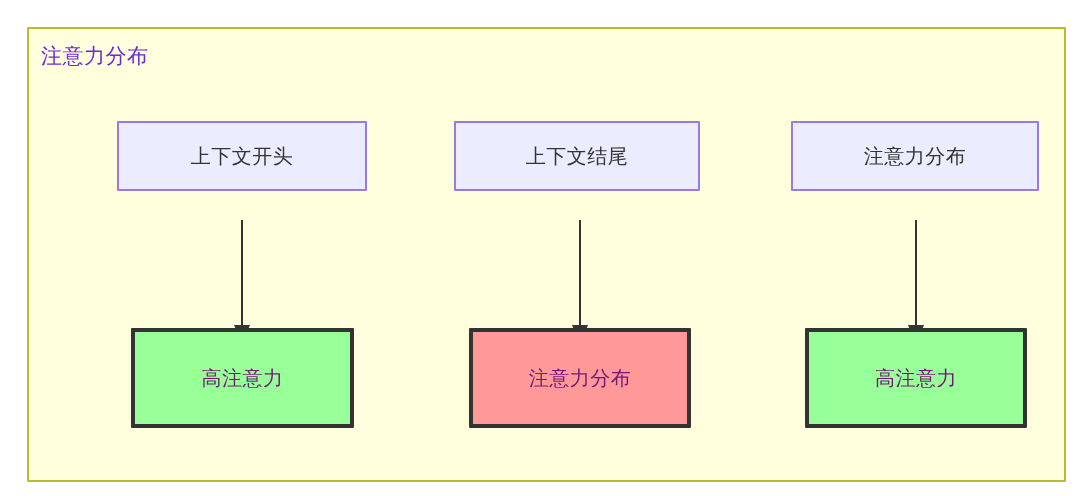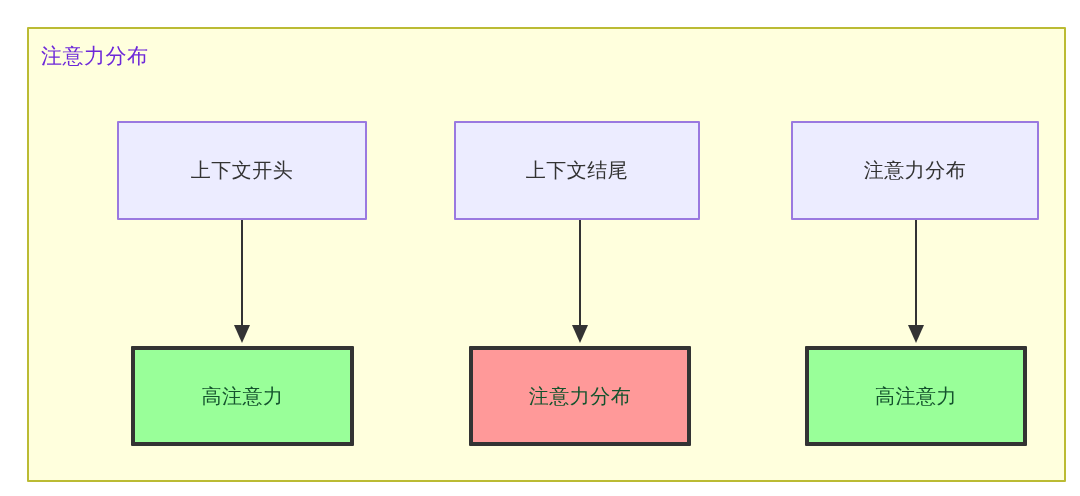--- a/index.html
+++ b/index.html
@@ -53,39 +53,39 @@
     background: #ececff;
     border: 2px solid #9a79e0;
     border-radius: 1px;
     display: flex;
     align-items: center;
     justify-content: center;
     font-size: 20px;
     color: #333333;
     letter-spacing: 0.5px;
     top: 92px;
-    height: 99px;
+    height: 70px;
   }
   #node-context-start  { left: 88px;  width: 250px; }
   #node-context-middle { left: 425px; width: 246px; }
   #node-context-end    { left: 762px; width: 248px; }
 
   
   .node-attention {
     position: absolute;
     box-sizing: border-box;
     border: 4px solid #333333;
     border-radius: 1px;
     display: flex;
     align-items: center;
     justify-content: center;
     font-size: 20px;
-    color: #14532d;
+    color: #701a75;
     letter-spacing: 0.5px;
-    top: 317px;
+    top: 299px;
     height: 100px;
   }
   #node-attention-high-start { left: 102px; width: 223px; }
   #node-attention-low-middle { left: 440px; width: 222px; }
   #node-attention-high-end   { left: 776px; width: 222px; }
 
   
   .edge {
     position: absolute;
     top: 191px;

